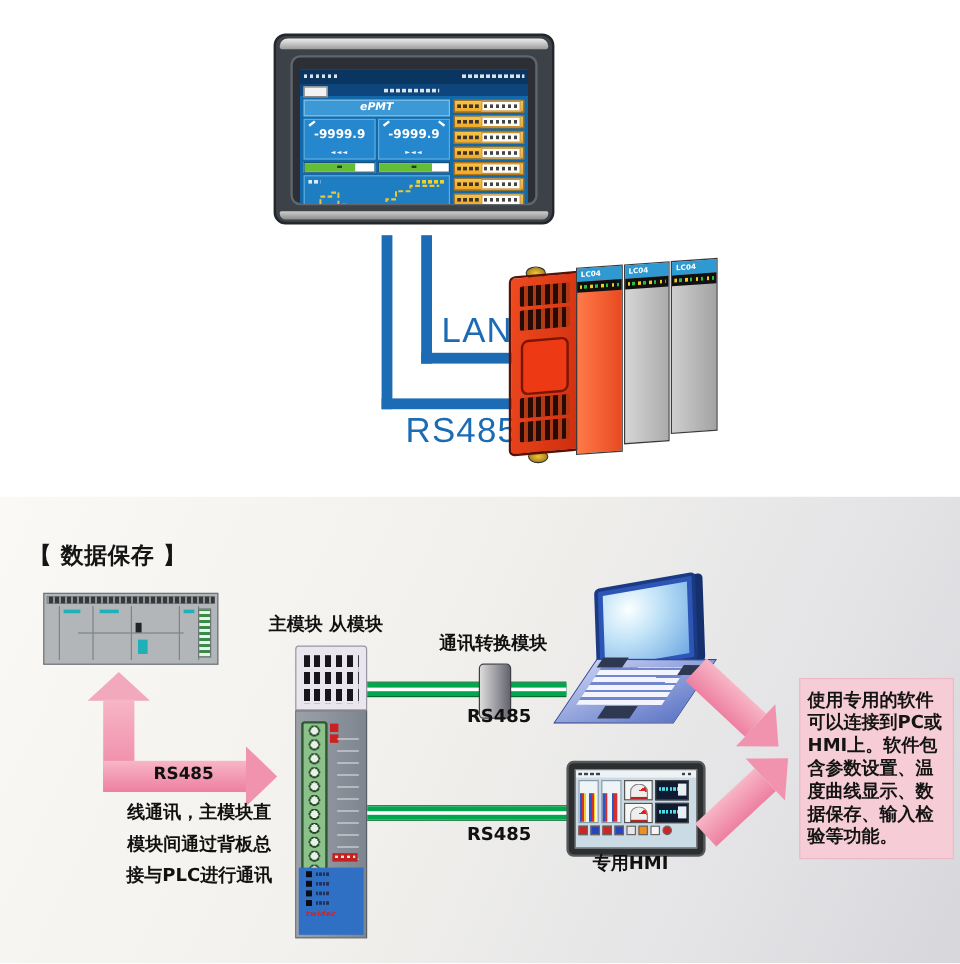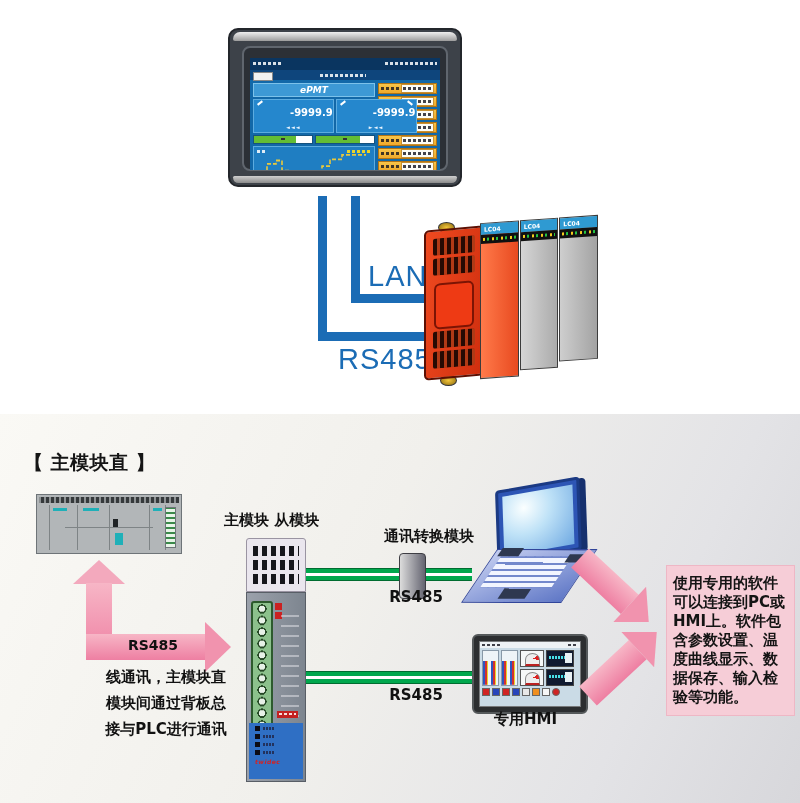--- a/index.html
+++ b/index.html
@@ -22,21 +22,21 @@
   .hdr2{height:10px;background:#0e457c;position:relative;}
   .smudge{background:repeating-linear-gradient(90deg,rgba(255,255,255,.85) 0 3px,transparent 3px 5px);height:3px;}
   .smudge.dark{background:repeating-linear-gradient(90deg,rgba(20,20,30,.8) 0 3px,transparent 3px 5px);}
   .inputbox{position:absolute;left:3px;top:2px;width:18px;height:7px;background:#f2f2f2;border:1px solid #888;}
   .scr-main{display:flex;gap:3px;padding:3px;height:84px;}
   .scr-left{width:122px;display:flex;flex-direction:column;gap:2px;}
   .titlebar{height:13px;background:#3d99d5;border:1px solid #7cc2ea;color:#fff;font-size:9px;font-weight:700;
             font-style:italic;text-align:center;line-height:12px;}
   .valrow{display:flex;gap:2px;}
   .vpanel{flex:1;background:#2587cd;border:1px solid #5cace0;height:32px;position:relative;color:#fff;}
-  .vpanel .big{font-size:10px;font-weight:700;text-align:left;margin-top:7px;letter-spacing:0;padding-left:36px;}
+  .vpanel .big{font-size:10px;font-weight:700;text-align:center;margin-top:7px;letter-spacing:0;}
   .vpanel .tick{position:absolute;bottom:2px;left:0;right:0;text-align:center;font-size:5px;color:#eaf5ff;letter-spacing:1px;}
   .vpanel .corner{position:absolute;top:2px;left:3px;width:6px;height:2px;background:#fff;transform:rotate(-38deg);}
   .vpanel .corner.r{left:auto;right:3px;transform:rotate(38deg);}
   .pbar{height:7px;border:1px solid #15527e;background:#fff;position:relative;}
   .pbar .fill{position:absolute;left:0;top:0;bottom:0;background:#63bd35;}
   .pbar .dot{position:absolute;left:46%;top:2px;width:4px;height:2px;background:#333;}
   .pbarrow{display:flex;gap:2px;}
   .pbarrow>div{flex:1;}
   .chart{flex:1;background:#1f7ec2;border:1px solid #5cace0;position:relative;}
   .scr-right{flex:1;display:flex;flex-direction:column;gap:2px;}
@@ -297,21 +297,21 @@
         <div class="mhdr">LC04</div>
         <div class="mled">
             <i></i>
           </div>
       </div>
     </div>
   </div>
 
   <div class="abs" id="bottom">
 
-    <div class="b-abs heading" style="left:24px;top:36px;">【 主模块直 】</div>
+    <div class="b-abs heading" style="left:24px;top:36px;">【 数据保存 】</div>
 
     <div class="b-abs" id="plc-left">
       <div class="topstrip"></div>
       <div class="sec" style="left:12px;"></div>
       <div class="sec" style="left:40px;"></div>
       <div class="sec" style="left:72px;"></div>
       <div class="sec" style="left:112px;"></div>
       <div class="sec" style="left:128px;"></div>
       <div class="teal" style="left:16px;top:13px;width:14px;"></div>
       <div class="teal" style="left:46px;top:13px;width:16px;"></div>
@@ -363,21 +363,21 @@
             </div>
           <div class="ledrow">
               <i></i>
               <b></b>
             </div>
           <div class="brand">twidec</div>
         </div>
       </div>
     </div>
 
-    <div class="b-abs zhbold" style="left:366px;top:113px;margin-left:18px;">通讯转换模块</div>
+    <div class="b-abs zhbold" style="left:366px;top:113px;">通讯转换模块</div>
     <div class="b-abs greenline" style="left:306px;top:155px;width:166px;"></div>
     <div class="b-abs" id="converter"></div>
     <div class="b-abs zhbold" style="left:386px;top:174px;width:60px;text-align:center;">RS485</div>
 
     <div class="b-abs" id="laptop">
       <div class="lscreen">
           <div class="glass"></div>
         </div>
       <div class="lbase">
         <div class="keys"></div>

